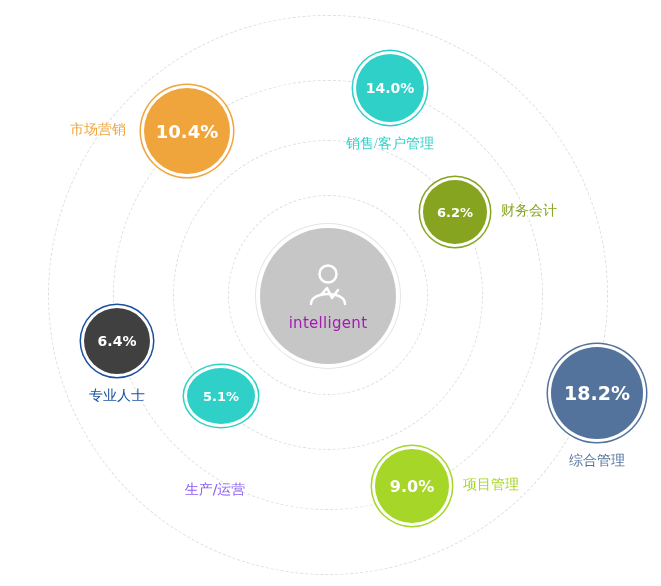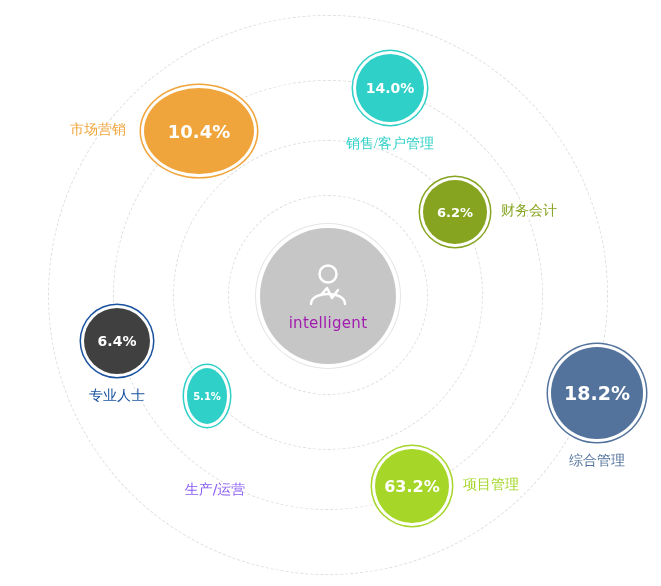--- a/index.html
+++ b/index.html
@@ -74,48 +74,48 @@
 
   <div class="center-node" style="left: 260px; top: 228px; height: 136px; width: 136px; background: rgb(198, 198, 198);">
     <svg width="52" height="52" viewBox="0 0 52 52" fill="none" stroke="#ffffff" stroke-width="2.5" stroke-linecap="round" stroke-linejoin="round">
       <circle cx="26" cy="14" r="8.5"></circle>
       <path d="M9 44 C9 30.5 43 30.5 43 44"></path>
       <polyline points="19,35 25,28 30,38 36,30"></polyline>
     </svg>
     <div class="center-label">intelligent</div>
   </div>
 
-  <div class="node" style="left: 144px; top: 88px; height: 86px; width: 110px; background: rgb(240, 165, 60); box-shadow: rgb(255, 255, 255) 0px 0px 0px 3px, rgb(240, 165, 60) 0px 0px 0px 4.5px; font-size: 18px;">
+  <div class="node" style="left: 144px; top: 88px; height: 86px; width: 86px; background: rgb(240, 165, 60); box-shadow: rgb(255, 255, 255) 0px 0px 0px 3px, rgb(240, 165, 60) 0px 0px 0px 4.5px; font-size: 18px;">
     <span class="pct">10.4%</span>
   </div>
   <div class="node-label" style="color: rgb(240, 165, 60); right: 535px; top: 121px;">市场营销</div>
 
   <div class="node" style="left: 356px; top: 54px; height: 68px; width: 68px; background: rgb(47, 208, 199); box-shadow: rgb(255, 255, 255) 0px 0px 0px 3px, rgb(47, 208, 199) 0px 0px 0px 4.5px; font-size: 14px;">
     <span class="pct">14.0%</span>
   </div>
   <div class="node-label" style="color: rgb(47, 208, 199); left: 300px; width: 180px; text-align: center; top: 135px; font-family: Liberation Serif, serif;">销售/客户管理</div>
 
   <div class="node" style="left: 423px; top: 180px; height: 64px; width: 64px; background: rgb(135, 164, 33); box-shadow: rgb(255, 255, 255) 0px 0px 0px 3px, rgb(135, 164, 33) 0px 0px 0px 4.5px; font-size: 13px;">
     <span class="pct">6.2%</span>
   </div>
   <div class="node-label" style="color: rgb(135, 164, 33); left: 501px; top: 202px;">财务会计</div>
 
   <div class="node" style="left: 84px; top: 308px; height: 66px; width: 66px; background: #404040; box-shadow: rgb(255, 255, 255) 0px 0px 0px 3px, rgb(25, 81, 158) 0px 0px 0px 4.5px; font-size: 14px;">
     <span class="pct">6.4%</span>
   </div>
   <div class="node-label" style="color: rgb(25, 81, 158); left: 27px; width: 180px; text-align: center; top: 387px;">专业人士</div>
 
-  <div class="node" style="left: 187px; top: 368px; height: 56px; width: 40px; background: rgb(47, 208, 199); box-shadow: rgb(255, 255, 255) 0px 0px 0px 3px, rgb(47, 208, 199) 0px 0px 0px 4.5px; font-size: 10px;">
+  <div class="node" style="left: 187px; top: 368px; height: 56px; width: 68px; background: rgb(47, 208, 199); box-shadow: rgb(255, 255, 255) 0px 0px 0px 3px, rgb(47, 208, 199) 0px 0px 0px 4.5px; font-size: 13px;">
     <span class="pct">5.1%</span>
   </div>
   <div class="node-label" style="color: #8b5cf6; left: 125px; width: 180px; text-align: center; top: 437px; margin-top: 44px;">生产/运营</div>
 
   <div class="node" style="left: 551px; top: 347px; height: 92px; width: 92px; background: rgb(83, 115, 156); box-shadow: rgb(255, 255, 255) 0px 0px 0px 3px, rgb(83, 115, 156) 0px 0px 0px 4.5px; font-size: 19px;">
     <span class="pct">18.2%</span>
   </div>
   <div class="node-label" style="color: rgb(83, 115, 156); left: 507px; width: 180px; text-align: center; top: 452px;">综合管理</div>
 
   <div class="node" style="left: 375px; top: 449px; height: 74px; width: 74px; background: rgb(165, 214, 40); box-shadow: rgb(255, 255, 255) 0px 0px 0px 3px, rgb(165, 214, 40) 0px 0px 0px 4.5px; font-size: 16px;">
-    <span class="pct">63.2%</span>
+    <span class="pct">9.0%</span>
   </div>
   <div class="node-label" style="color: rgb(165, 214, 40); left: 463px; top: 476px;">项目管理</div>
 
 </div>
 
 </body></html>

